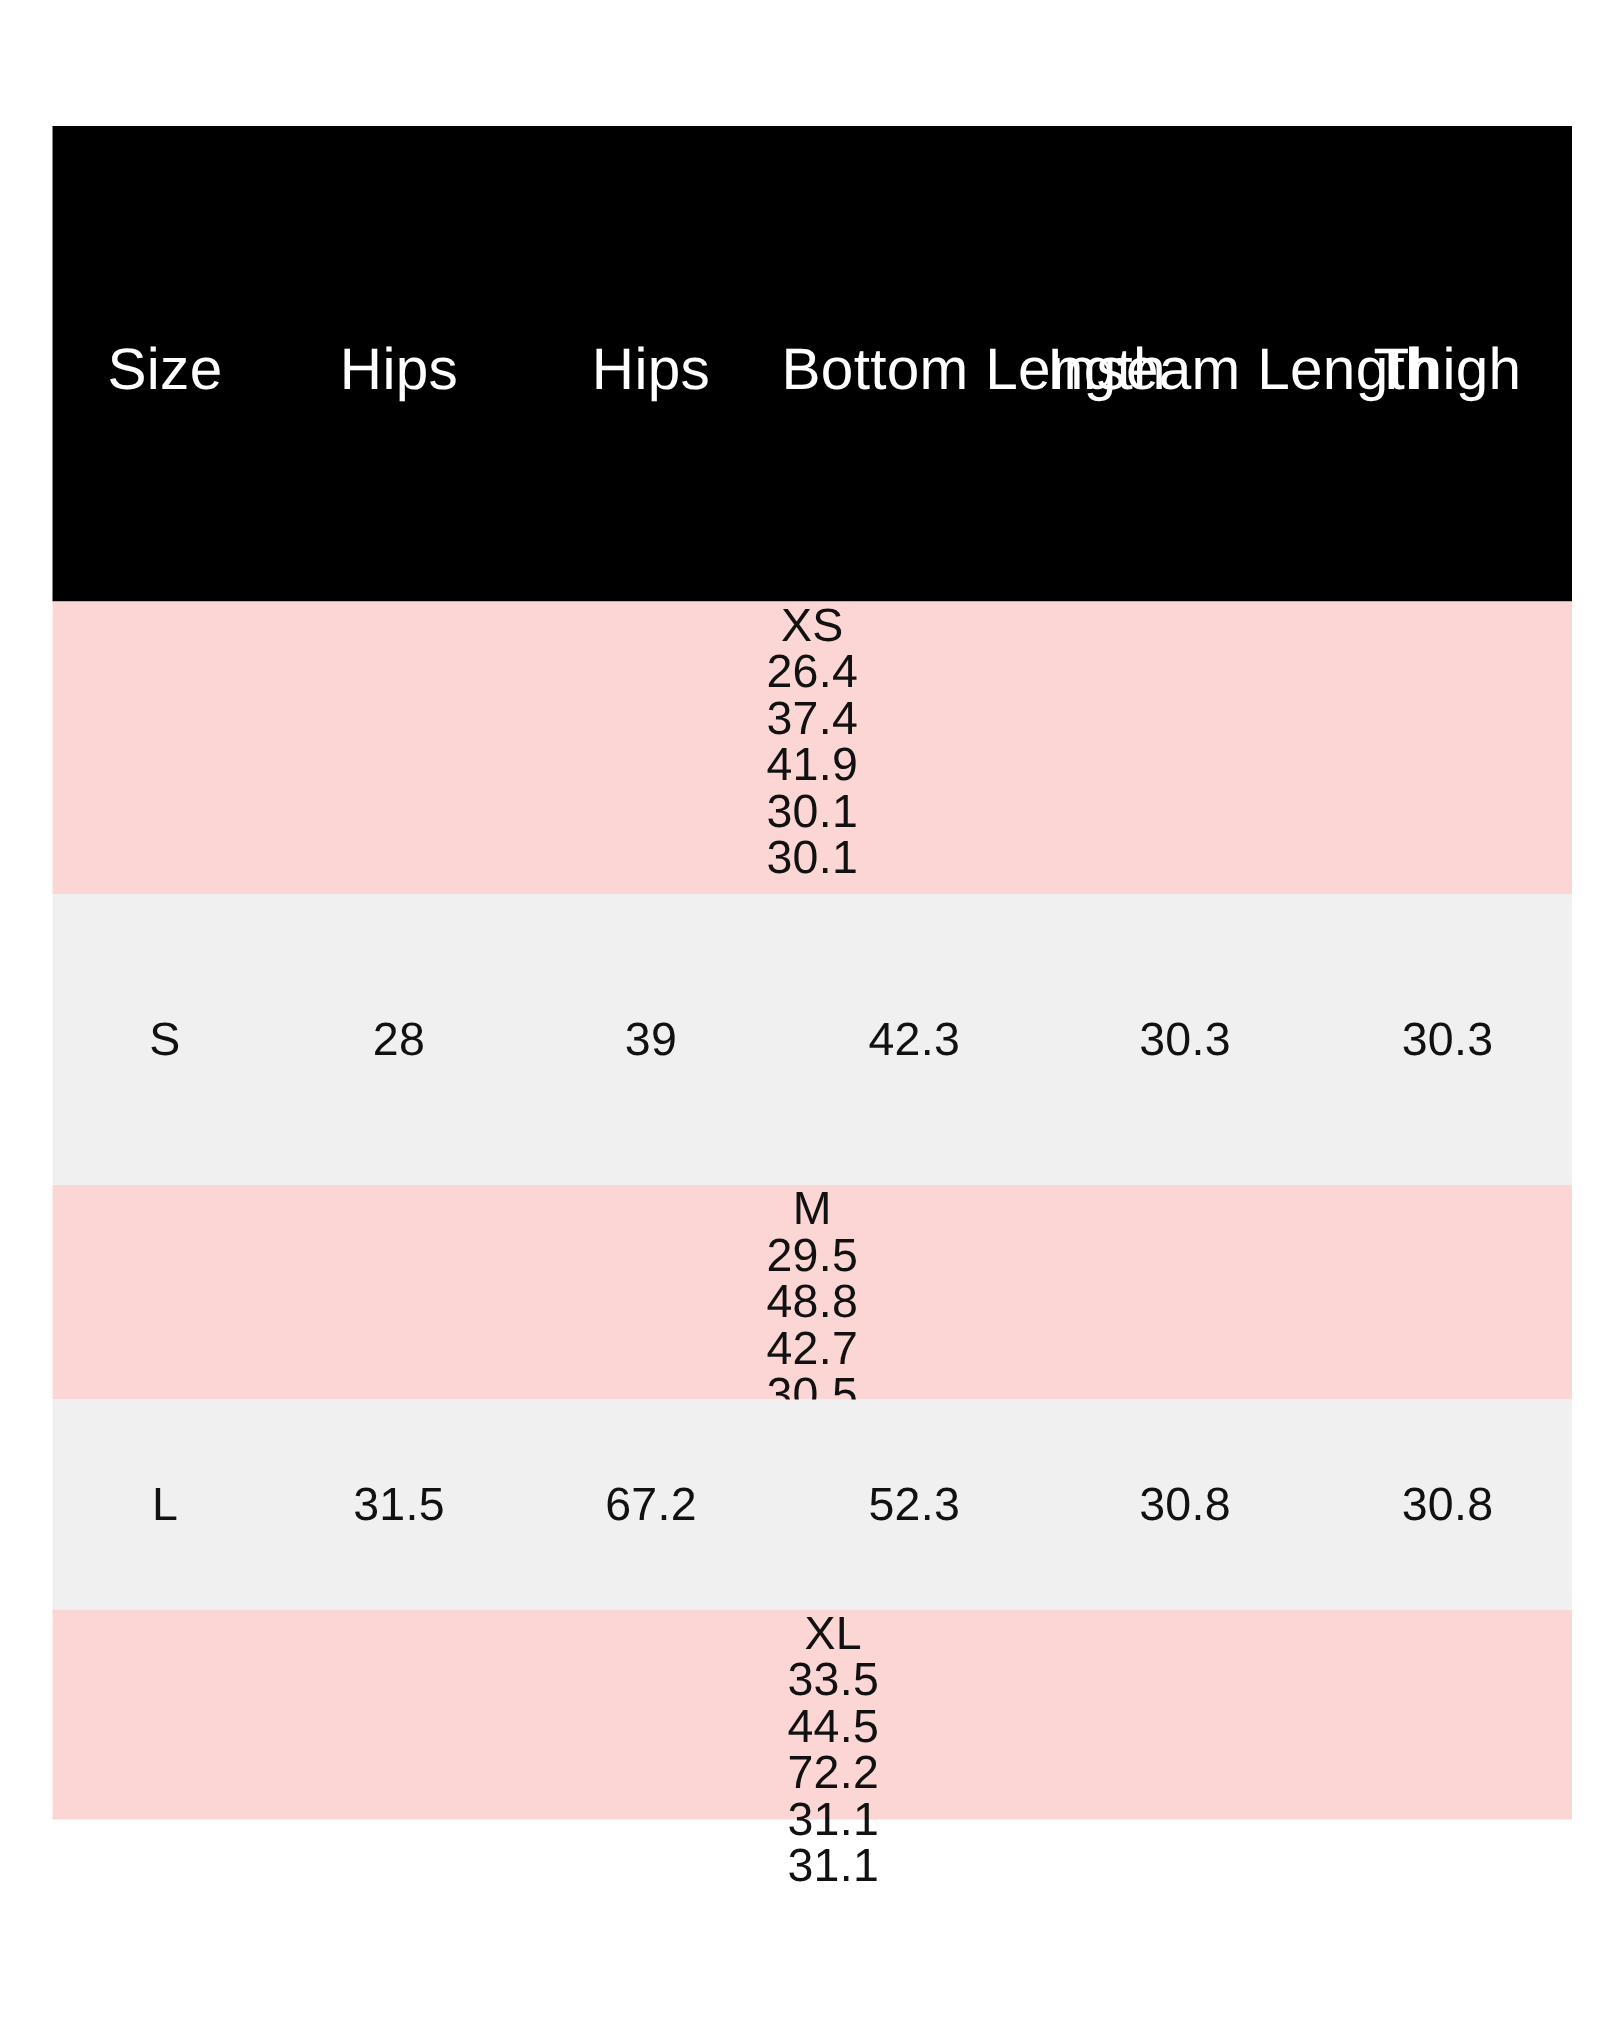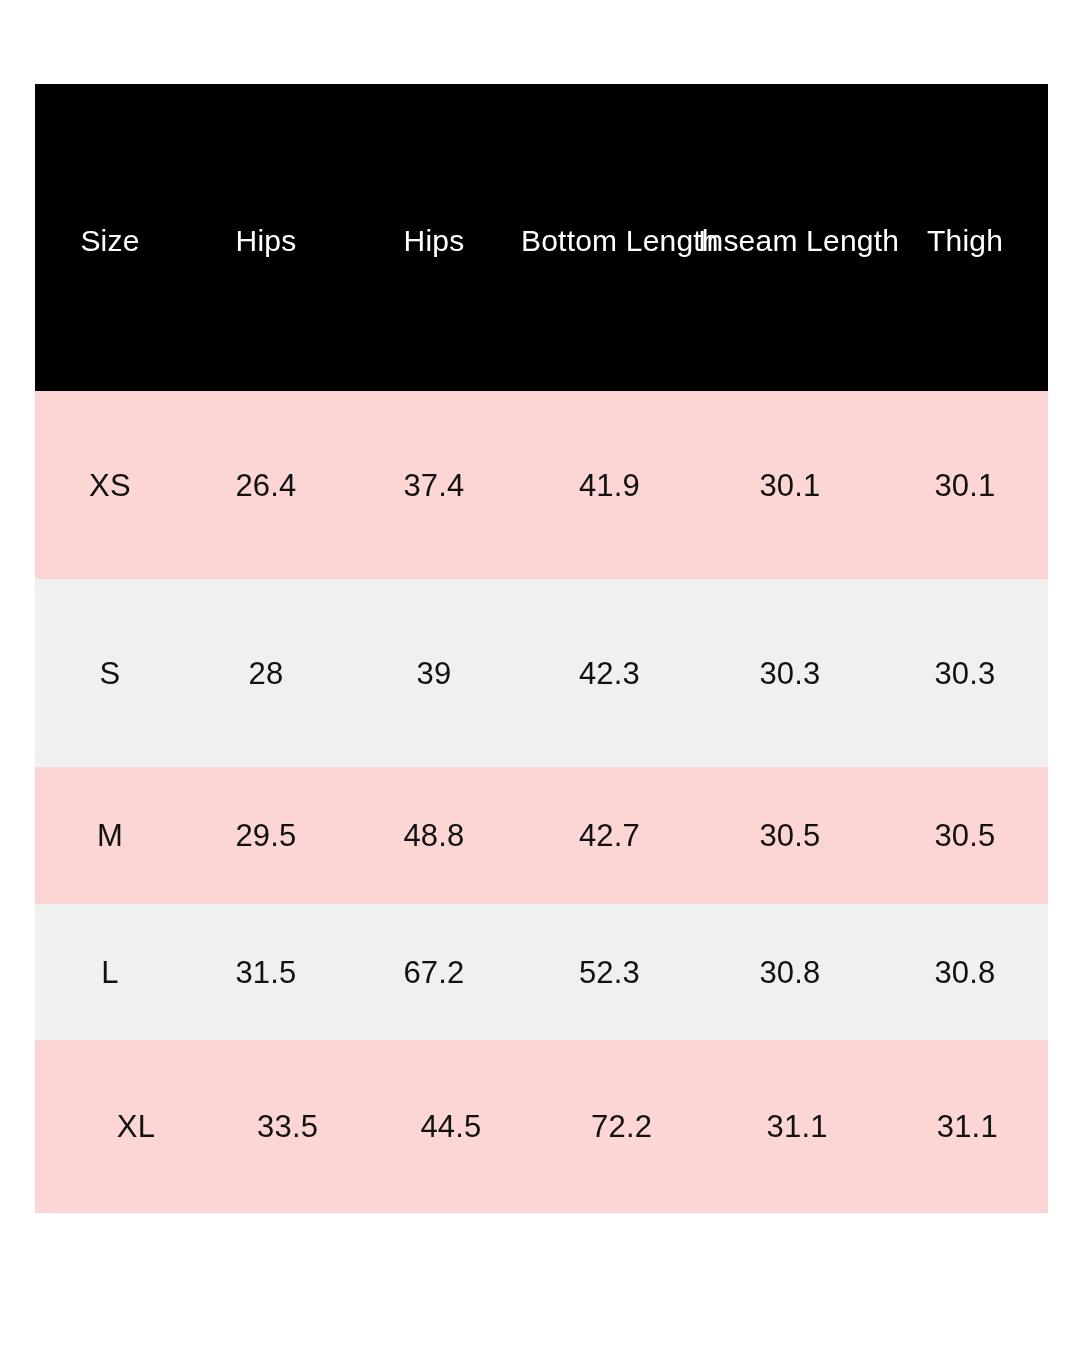--- a/index.html
+++ b/index.html
@@ -35,47 +35,47 @@
   .row.header {
     background: #000000;
     height: 319px;
     color: #ffffff;
   }
 
   .row.data {
     color: #111111;
   }
 
-  .row.pink  { background: #fcd5d5; }
+  .row.pink  { background: #fcd5d5; flex-direction: column; }
   .row.grey  { background: #f0f0f0; }
 
   
   .row.r-xs { height: 196px; }
   .row.r-s  { height: 195px; }
   .row.r-m  { height: 143px; }
   .row.r-l  { height: 141px; }
-  .row.r-xl { height: 180px; padding-left: 28px; }
+  .row.r-xl { height: 140px; padding-left: 28px; }
 
   .cell {
     text-align: center;
     box-sizing: border-box;
     white-space: nowrap;
     font-stretch: condensed;
   }
 
   
   .c0 { width: 150px; }
   .c1 { width: 162px; }
   .c2 { width: 174px; }
   .c3 { width: 177px; }
   .c4 { width: 184px; }
   .c5 { width: 166px; }
 
   .row.header .cell {
-    font-size: 30px;
+    font-size: 39px;
     font-weight: 400;
     letter-spacing: 0.2px;
     line-height: 1;
     
     position: relative;
     top: 4px;
   }
 
   .row.data .cell {
     font-size: 31px;

